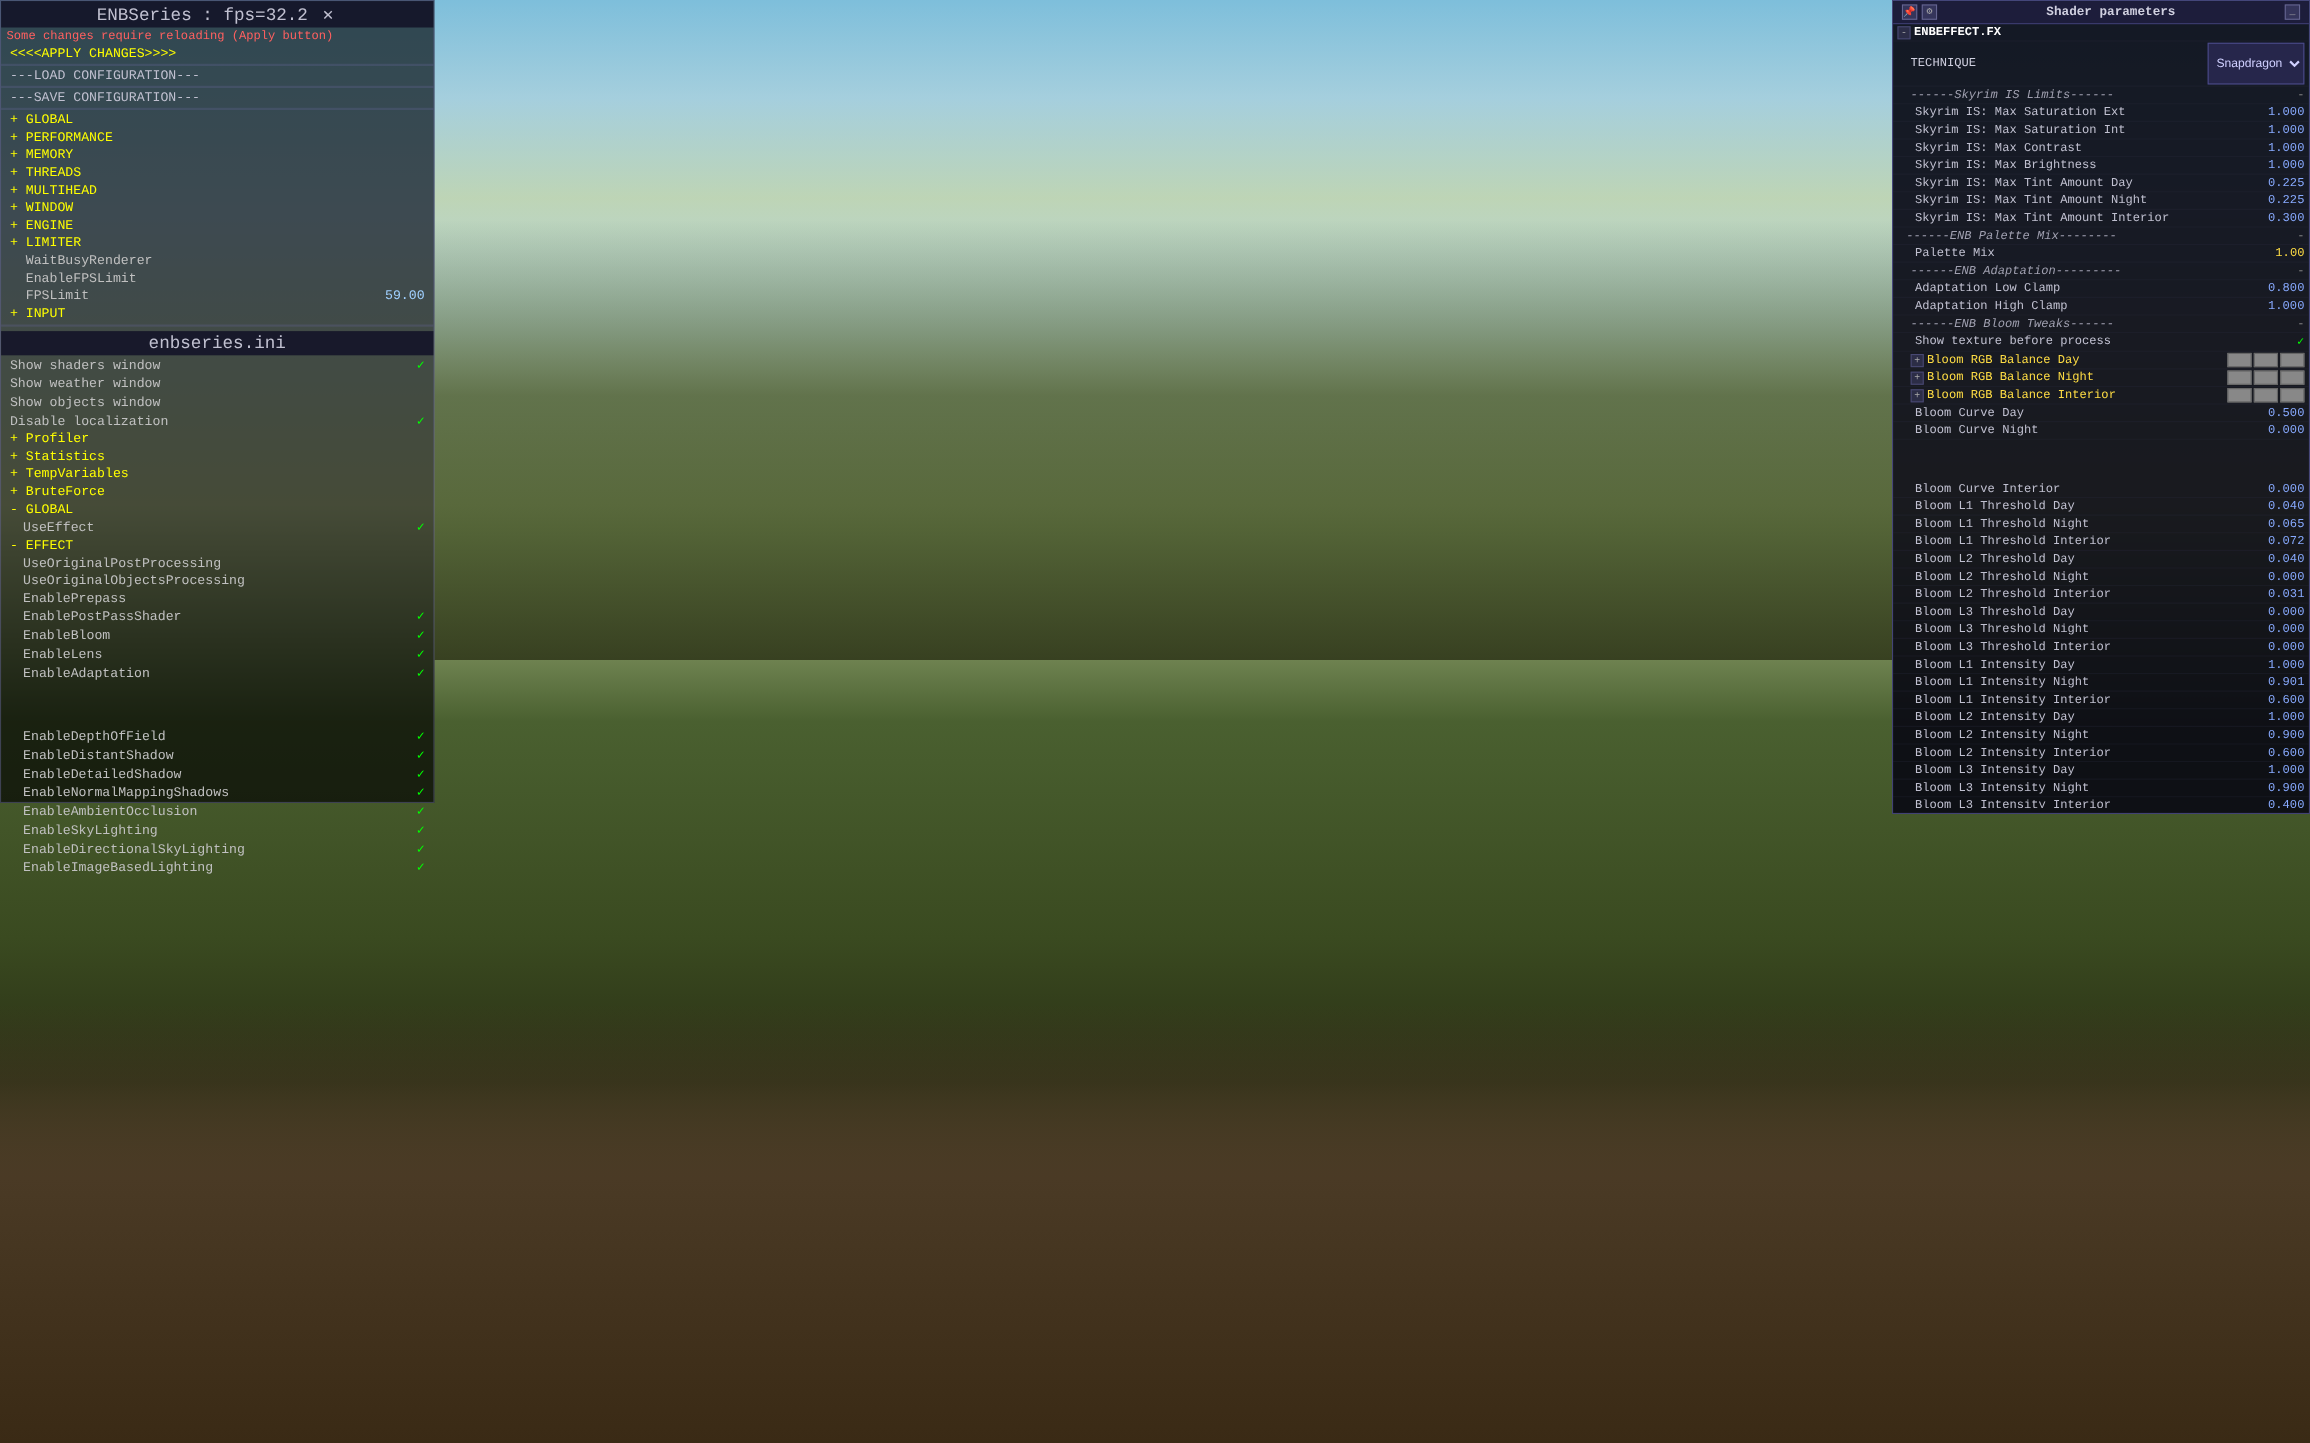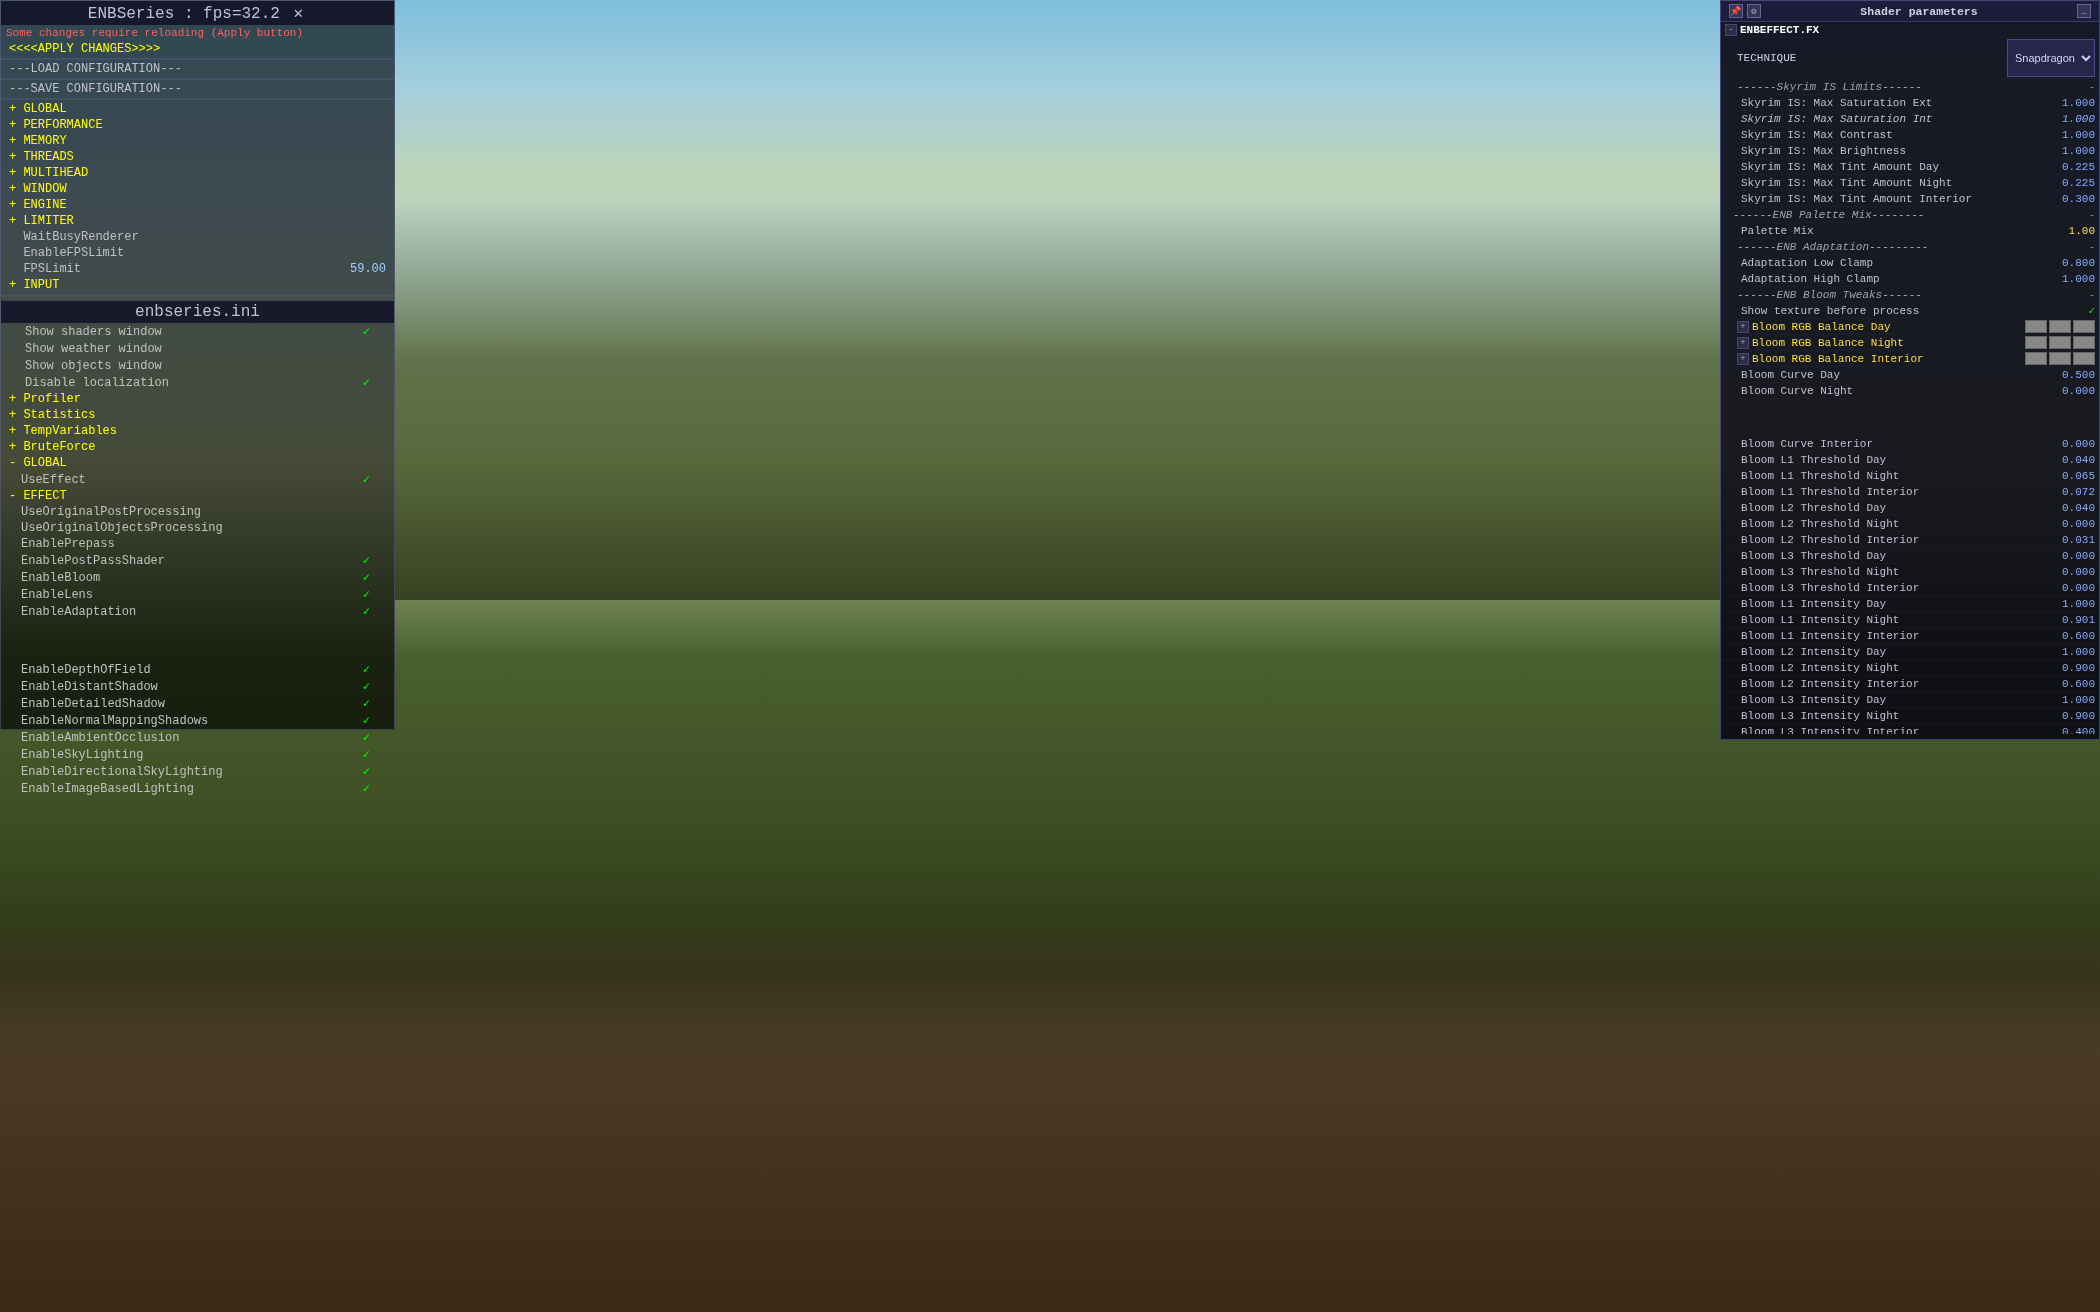--- a/index.html
+++ b/index.html
@@ -64,21 +64,21 @@
       white-space: nowrap;
     }
 
     #left-panel .menu-item.yellow { color: #ffff00; }
     #left-panel .menu-item.header { color: #c0c0d0; }
 
     .check-item {
       display: flex;
       justify-content: space-between;
       align-items: center;
-      padding: 1px 24px;
+      padding: 1px 8px;
     }
     .check-item .check { color: #00ff00; }
     .check-item .label { color: #c0c0c0; }
     .value-item {
       display: flex;
       justify-content: space-between;
       padding: 1px 8px;
       color: #c0c0c0;
     }
     .value-item .val { color: #a0d0ff; }
@@ -327,21 +327,21 @@
 
     <div class="shader-row" style="padding-left:16px;">
       <span class="row-label section">------Skyrim IS Limits------</span>
       <span class="row-value dash">-</span>
     </div>
 
     <div class="shader-row" style="padding-left:20px;">
       <span class="row-label">Skyrim IS: Max Saturation Ext</span>
       <span class="row-value">1.000</span>
     </div>
-    <div class="shader-row" style="padding-left:20px;font-style:italic;">
+    <div class="shader-row" style="padding-left:20px;">
       <span class="row-label">Skyrim IS: Max Saturation Int</span>
       <span class="row-value">1.000</span>
     </div>
     <div class="shader-row" style="padding-left:20px;">
       <span class="row-label">Skyrim IS: Max Contrast</span>
       <span class="row-value">1.000</span>
     </div>
     <div class="shader-row" style="padding-left:20px;">
       <span class="row-label">Skyrim IS: Max Brightness</span>
       <span class="row-value">1.000</span>

